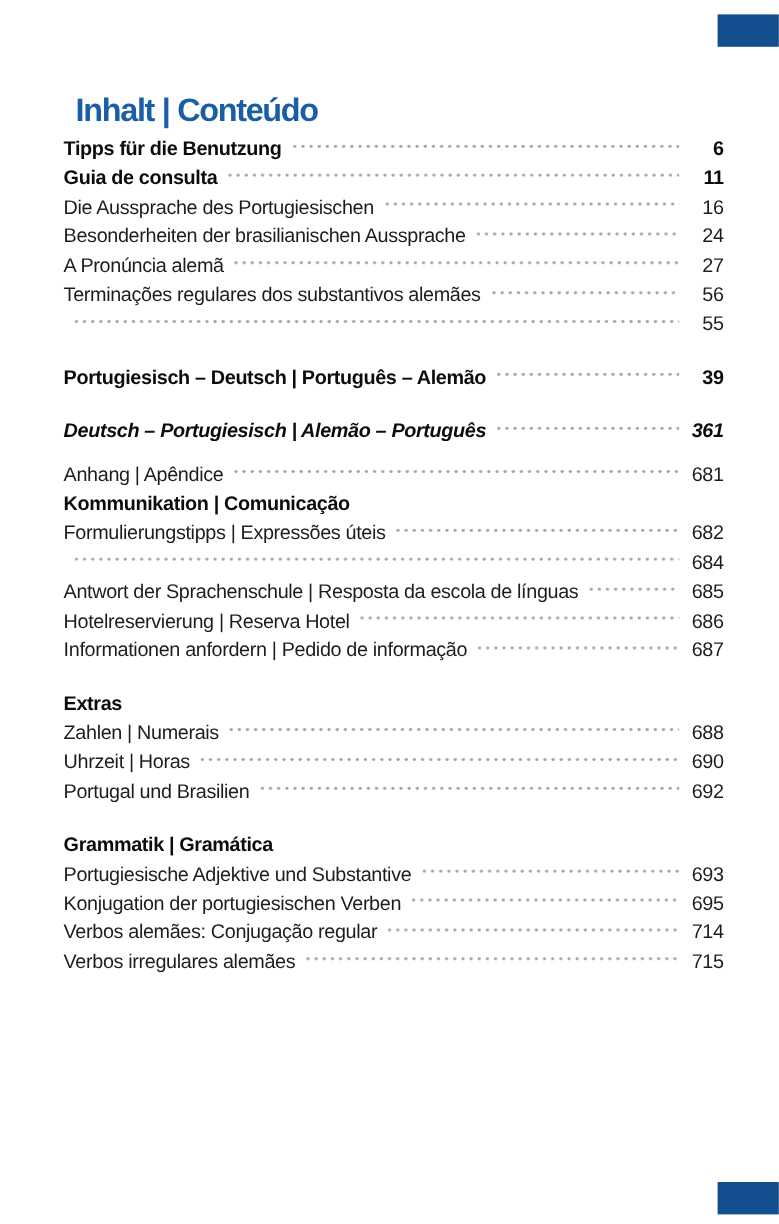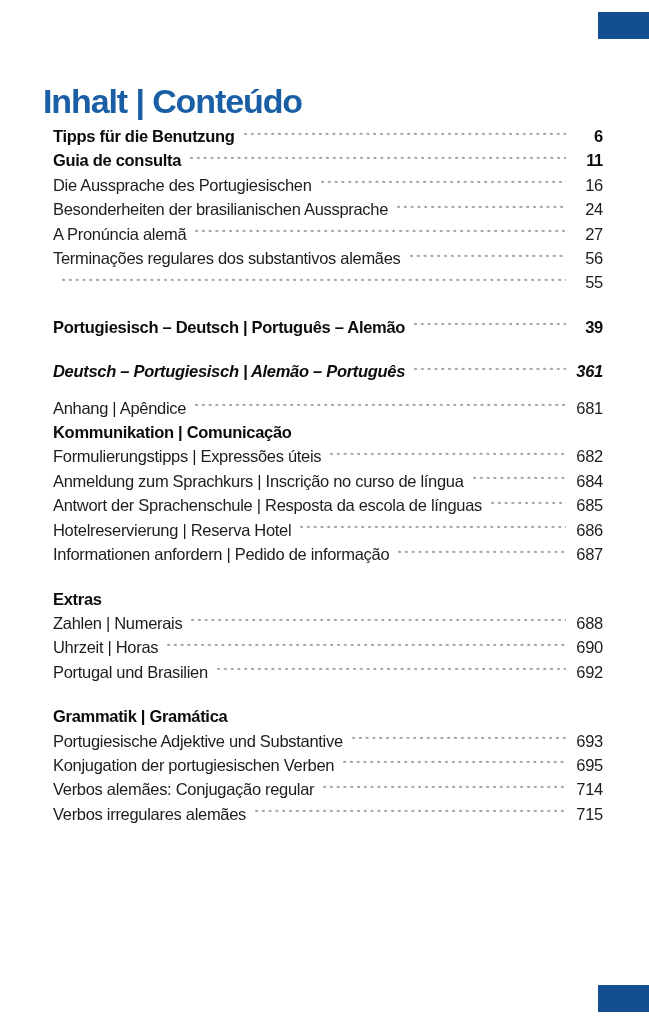--- a/index.html
+++ b/index.html
@@ -23,33 +23,33 @@
     position: absolute;
     right: 0;
     width: 51px;
     height: 27px;
     background: var(--corner-tab);
   }
   .corner-tab.top { top: 12px; }
   .corner-tab.bottom { top: 985px; }
   .page-title {
     position: absolute;
-    left: 43px;
+    left: 63px;
     top: 59px;
-    font-size: 34px;
+    font-size: 27px;
     font-weight: bold;
     letter-spacing: -1.1px;
     color: var(--accent);
     white-space: nowrap;
   }
   .toc {
     position: absolute;
     left: 53px;
     right: 46px;
-    top: 124px;
+    top: 112px;
   }
   .toc-group { margin-bottom: 20px; }
   .toc-group:nth-child(3) { margin-bottom: 12px; font-style: italic; }
   .toc-group:last-child { margin-bottom: 0; }
   .toc-row {
     display: flex;
     align-items: baseline;
     line-height: 24.4px;
     font-size: 16.5px;
     letter-spacing: -0.3px;
@@ -151,21 +151,20 @@
       </div>
       <div class="toc-row bold">
         <span class="row-label">Kommunikation | Comunicação</span>
       </div>
       <div class="toc-row">
         <span class="row-label">Formulierungstipps | Expressões úteis</span>
         <span class="dots"></span>
         <span class="row-page">682</span>
       </div>
       <div class="toc-row">
-        <span class="row-label">Anmeldung zum Sprachkurs | Inscrição no curso de língua</span>
         <span class="dots"></span>
         <span class="row-page">684</span>
       </div>
       <div class="toc-row">
         <span class="row-label">Antwort der Sprachenschule | Resposta da escola de línguas</span>
         <span class="dots"></span>
         <span class="row-page">685</span>
       </div>
       <div class="toc-row">
         <span class="row-label">Hotelreservierung | Reserva Hotel</span>

